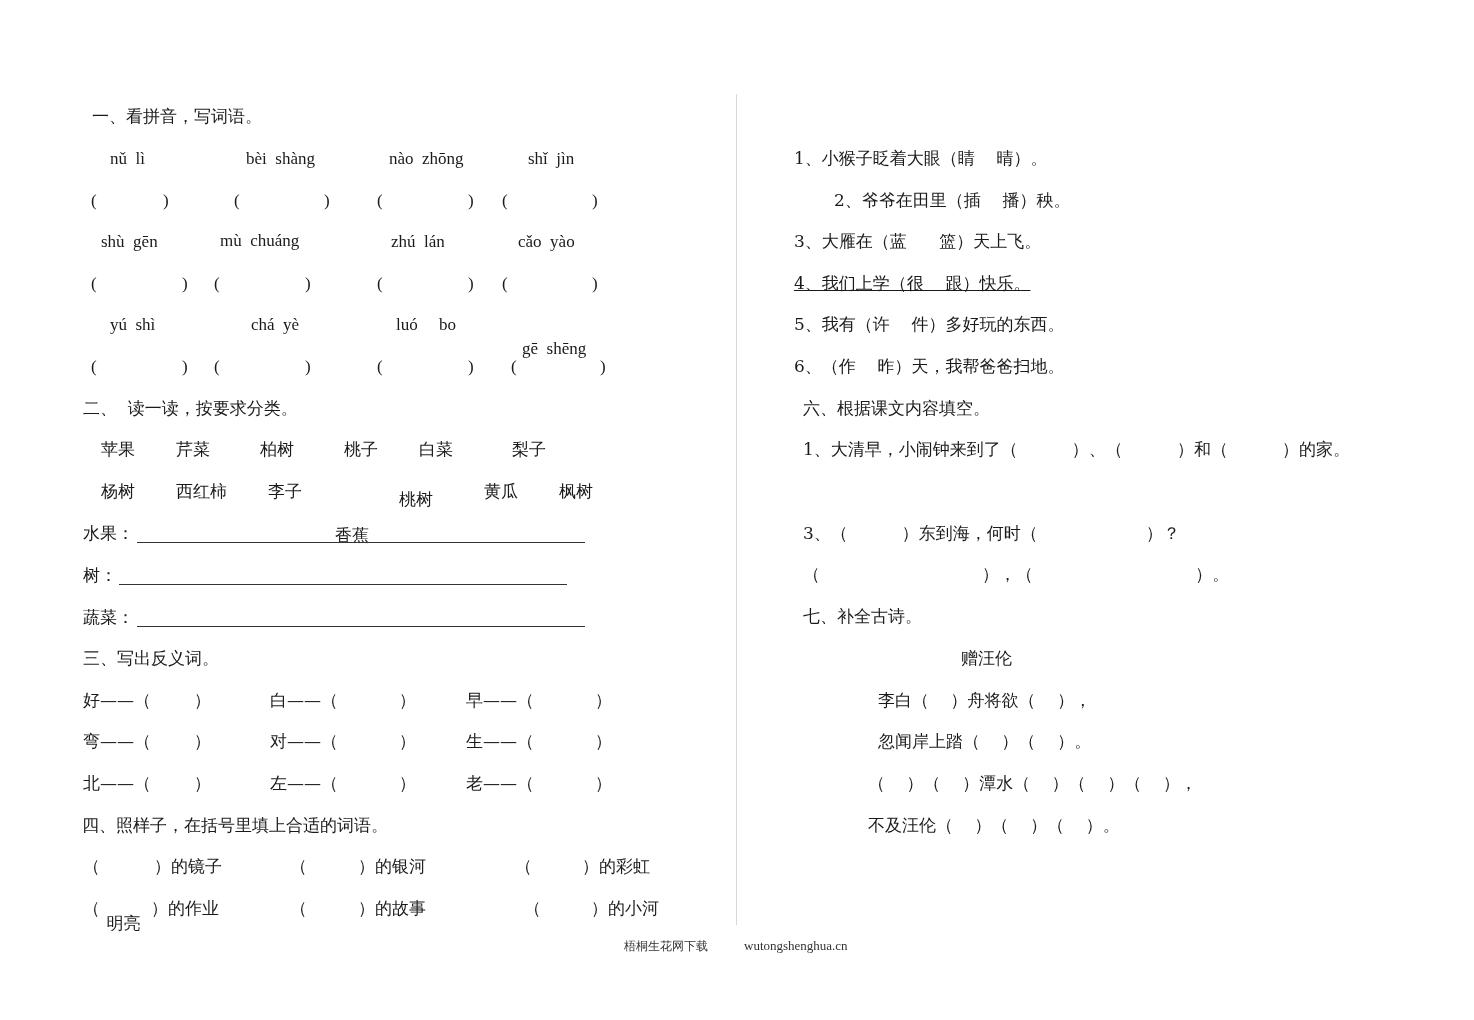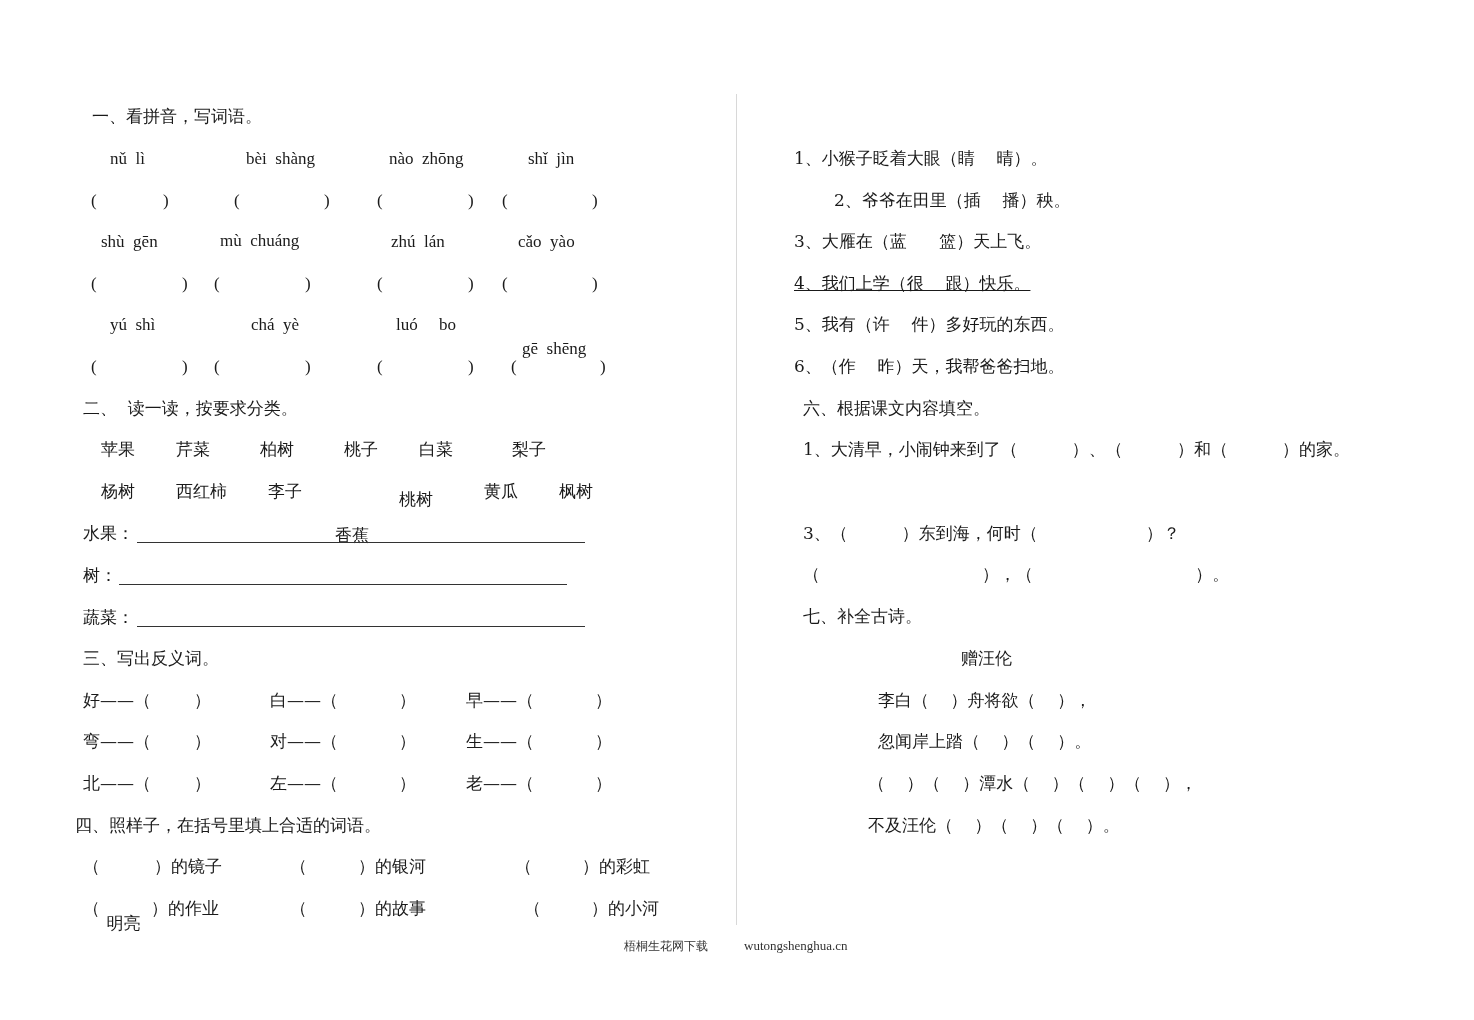--- a/index.html
+++ b/index.html
@@ -161,21 +161,21 @@
   <div class="t" style="left:466px; top:730px;">生——（</div>
   <div class="t" style="left:595px; top:730px;">）</div>
 
   <div class="t" style="left:83px; top:772px;">北——（</div>
   <div class="t" style="left:194px; top:772px;">）</div>
   <div class="t" style="left:270px; top:772px;">左——（</div>
   <div class="t" style="left:399px; top:772px;">）</div>
   <div class="t" style="left:466px; top:772px;">老——（</div>
   <div class="t" style="left:595px; top:772px;">）</div>
 
-  <div class="t" style="left:75px; top:814px;">四、照样子，在括号里填上合适的词语。</div>
+  <div class="t" style="left:82px; top:814px;">四、照样子，在括号里填上合适的词语。</div>
 
   <div class="t" style="left:83px; top:855px;">（</div>
   <div class="t" style="left:101px; top:889px;margin-top:23px;"> 明亮</div>
   <div class="t" style="left:154px; top:855px;">）的镜子</div>
 
   <div class="t" style="left:290px; top:855px;">（</div>
   <div class="t" style="left:358px; top:855px;">）的银河</div>
 
   <div class="t" style="left:515px; top:855px;">（</div>
   <div class="t" style="left:582px; top:855px;">）的彩虹</div>

